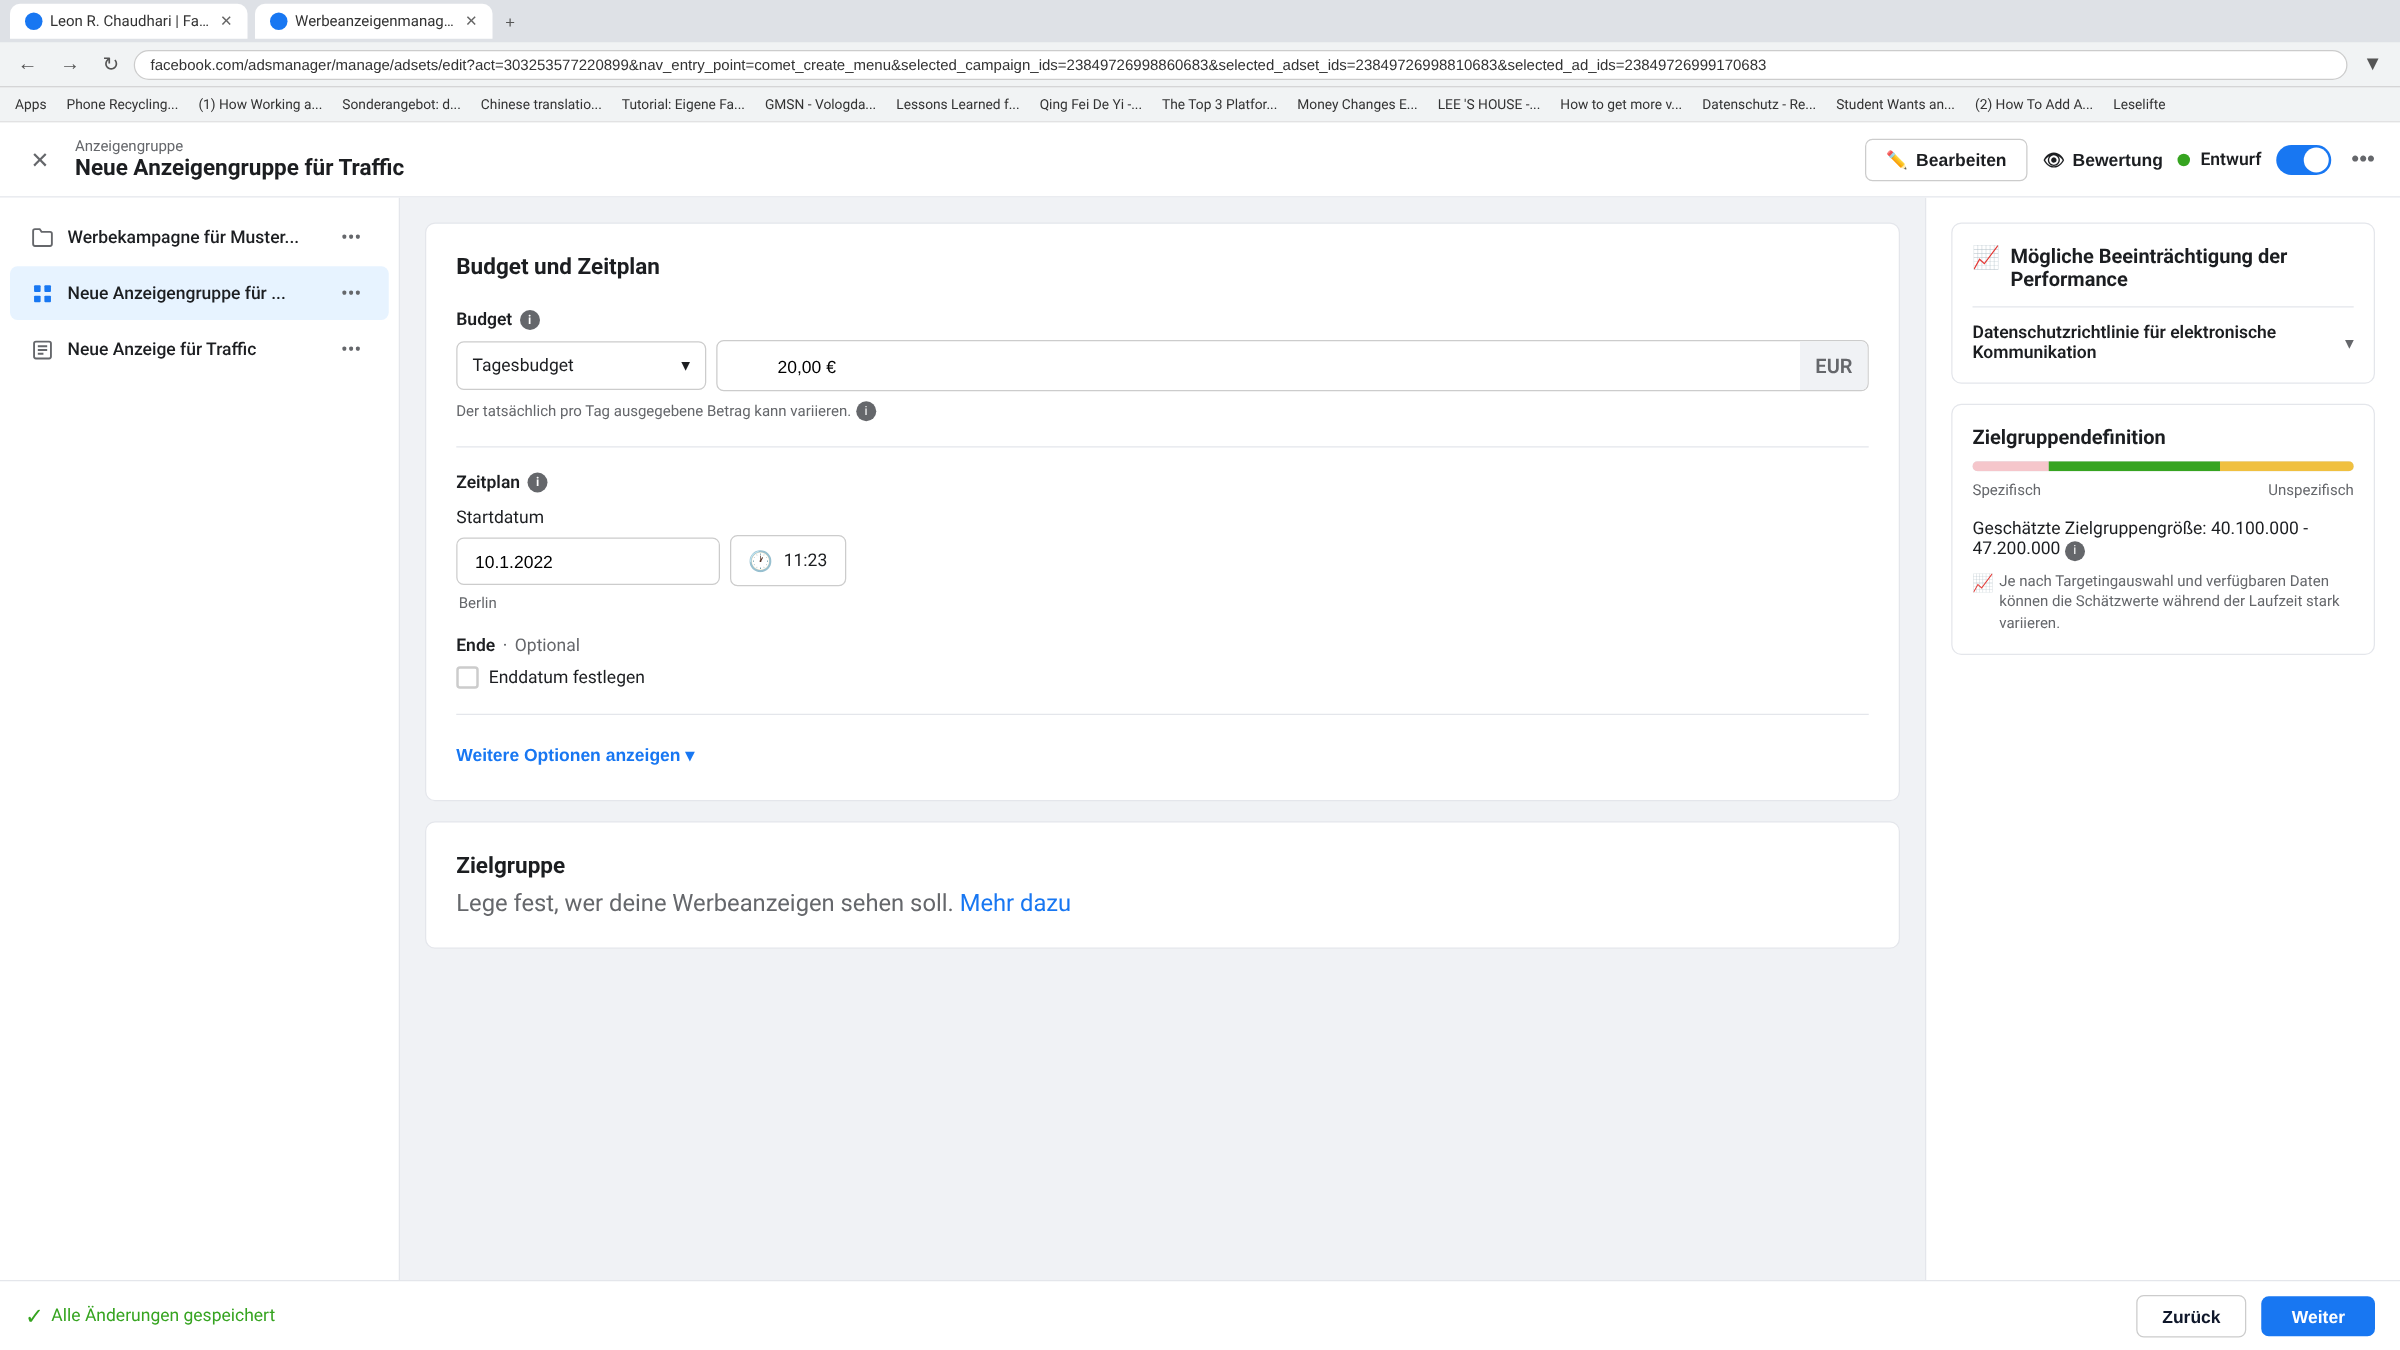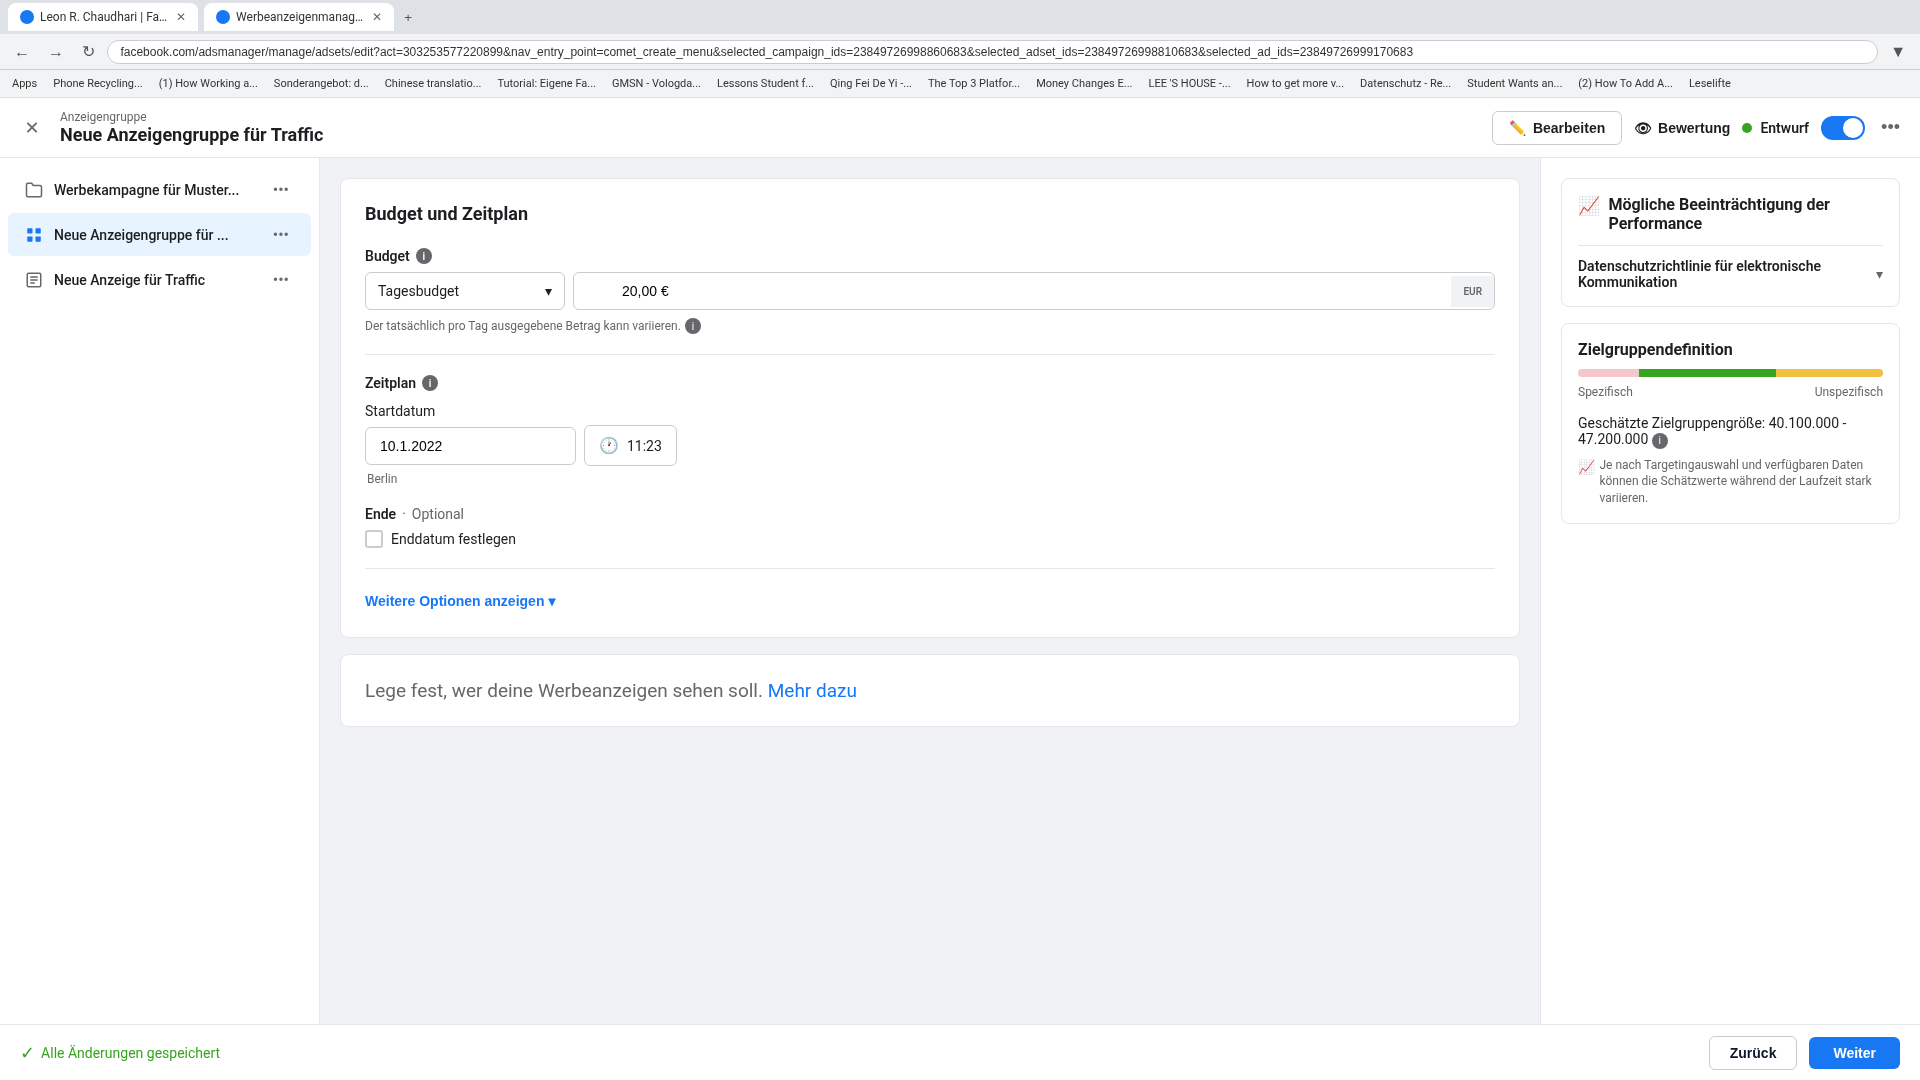--- a/index.html
+++ b/index.html
@@ -60,21 +60,21 @@
     .section-title { font-size: 18px; font-weight: 700; color: #1c1e21; margin-bottom: 24px; }
     .section-divider { border: none; border-top: 1px solid #e4e6eb; margin: 20px 0; }
 
     
     .field-label { font-size: 14px; font-weight: 600; color: #1c1e21; margin-bottom: 8px; display: flex; align-items: center; gap: 6px; }
     .info-icon { width: 16px; height: 16px; border-radius: 50%; background: #65676b; color: #fff; font-size: 10px; display: inline-flex; align-items: center; justify-content: center; cursor: pointer; }
     .budget-row { display: flex; gap: 8px; align-items: center; }
     .budget-select { border: 1px solid #ccc; border-radius: 6px; padding: 10px 12px; font-size: 14px; background: #fff; display: flex; align-items: center; justify-content: space-between; cursor: pointer; min-width: 200px; }
     .budget-input-wrapper { flex: 1; border: 1px solid #ccc; border-radius: 6px; display: flex; align-items: center; overflow: hidden; padding-left: 36px; }
     .budget-input { border: none; padding: 10px 12px; font-size: 14px; flex: 1; outline: none; }
-    .currency-label { padding: 10px 12px; background: #f0f2f5; font-size: 10px; color: #65676b; font-weight: 600; }
+    .currency-label { padding: 10px 12px; background: #f0f2f5; font-size: 16px; color: #65676b; font-weight: 600; }
     .budget-hint { font-size: 12px; color: #65676b; margin-top: 8px; display: flex; align-items: center; gap: 4px; }
 
     
     .schedule-section { margin-top: 20px; }
     .date-time-row { display: flex; gap: 8px; align-items: center; }
     .date-input { border: 1px solid #ccc; border-radius: 6px; padding: 10px 14px; font-size: 14px; min-width: 160px; }
     .time-input { border: 1px solid #ccc; border-radius: 6px; padding: 10px 14px; font-size: 14px; display: flex; align-items: center; gap: 8px; background: #fff; cursor: pointer; }
     .time-icon { color: #1877f2; font-size: 16px; }
     .timezone-label { font-size: 12px; color: #65676b; margin-top: 6px; margin-left: 2px; }
 
@@ -157,21 +157,21 @@
 </div>
 
 <div class="bookmarks-bar">
   <span class="bookmark-item">Apps</span>
   <span class="bookmark-item">Phone Recycling...</span>
   <span class="bookmark-item">(1) How Working a...</span>
   <span class="bookmark-item">Sonderangebot: d...</span>
   <span class="bookmark-item">Chinese translatio...</span>
   <span class="bookmark-item">Tutorial: Eigene Fa...</span>
   <span class="bookmark-item">GMSN - Vologda...</span>
-  <span class="bookmark-item">Lessons Student f...</span>
+  <span class="bookmark-item">Lessons Learned f...</span>
   <span class="bookmark-item">Qing Fei De Yi -...</span>
   <span class="bookmark-item">The Top 3 Platfor...</span>
   <span class="bookmark-item">Money Changes E...</span>
   <span class="bookmark-item">LEE 'S HOUSE -...</span>
   <span class="bookmark-item">How to get more v...</span>
   <span class="bookmark-item">Datenschutz - Re...</span>
   <span class="bookmark-item">Student Wants an...</span>
   <span class="bookmark-item">(2) How To Add A...</span>
   <span class="bookmark-item">Leselifte</span>
 </div>
@@ -301,20 +301,21 @@
 
           <button class="more-options-btn">
             <span>Weitere Optionen anzeigen</span>
             <span>▾</span>
           </button>
         </div>
       </div>
 
       <div class="card">
         <div class="card-body">
+          <div class="zielgruppe-title">Zielgruppe</div>
           <div class="zielgruppe-desc">
             <span>Lege fest, wer deine Werbeanzeigen sehen soll.</span>
             <a class="mehr-dazu">Mehr dazu</a>
           </div>
         </div>
       </div>
 
     </div>
 
     <div class="right-panel">

